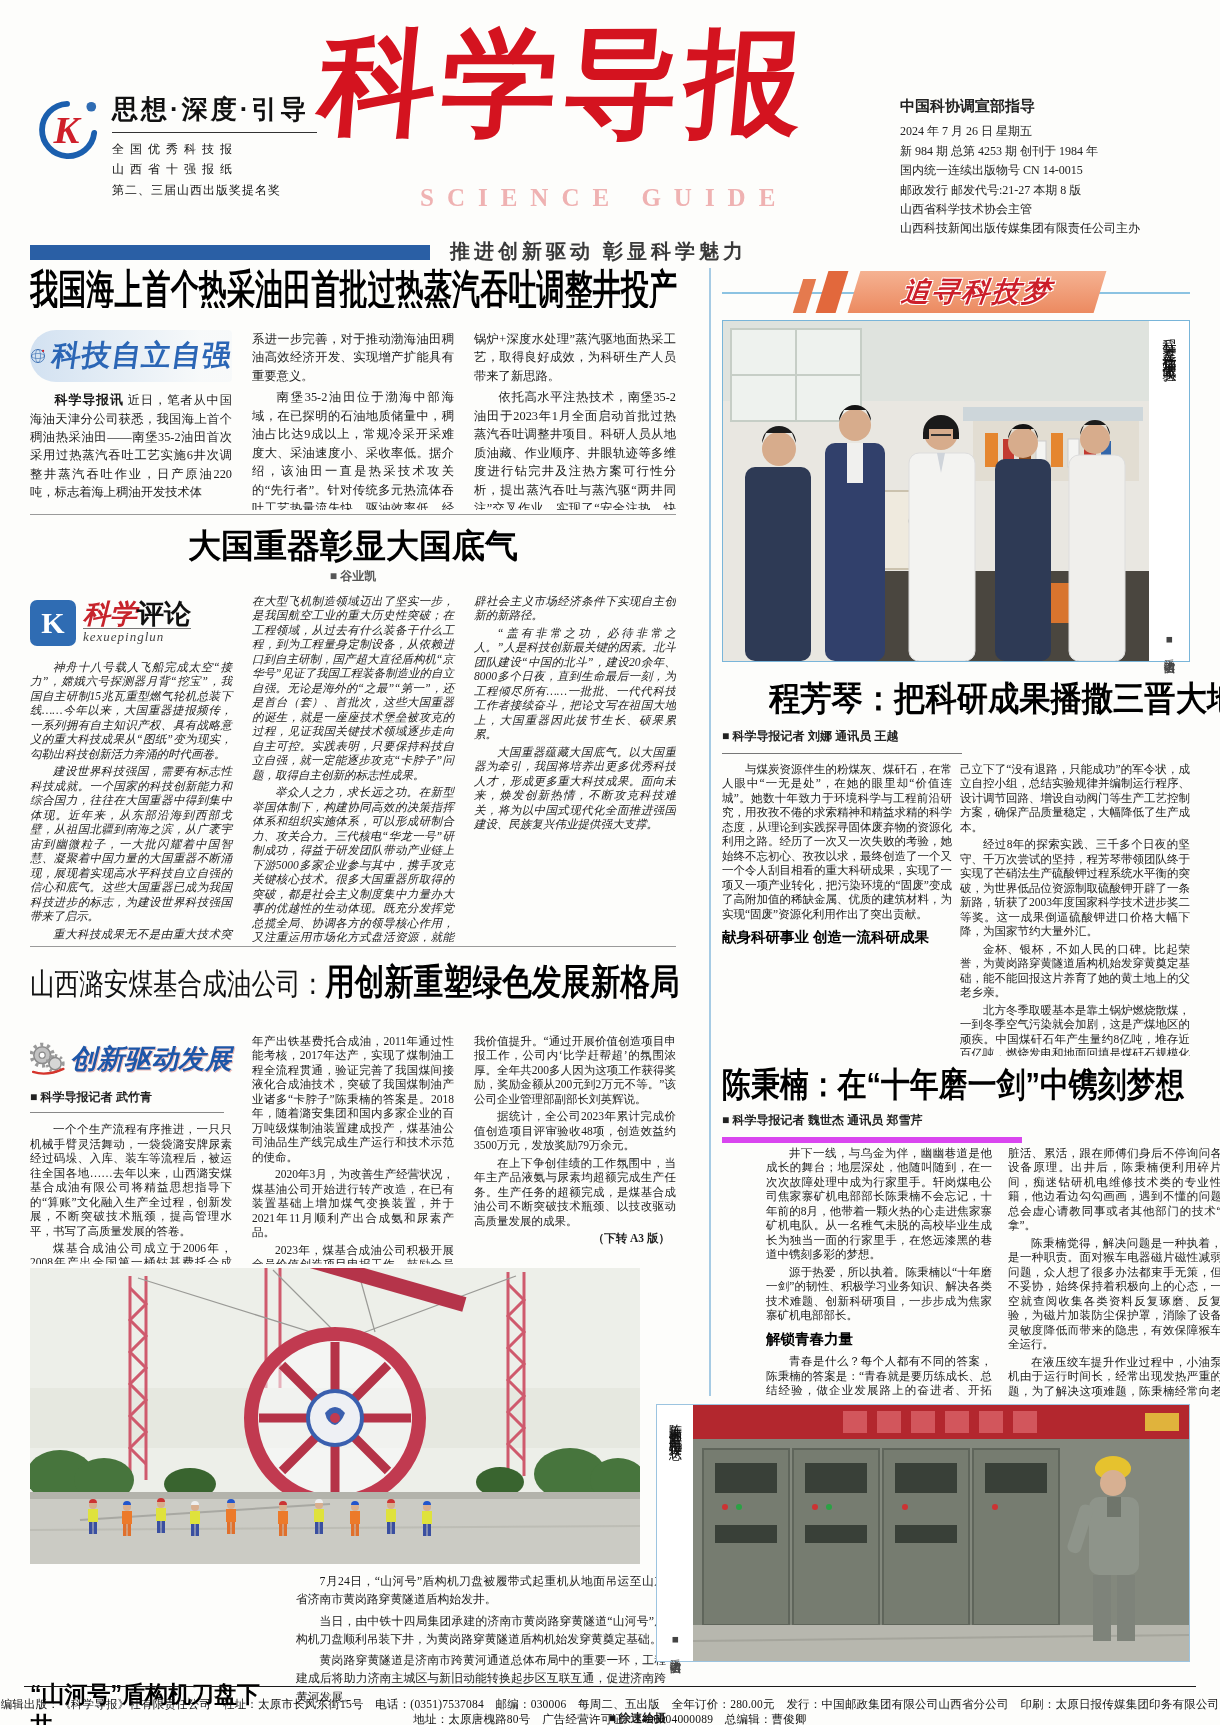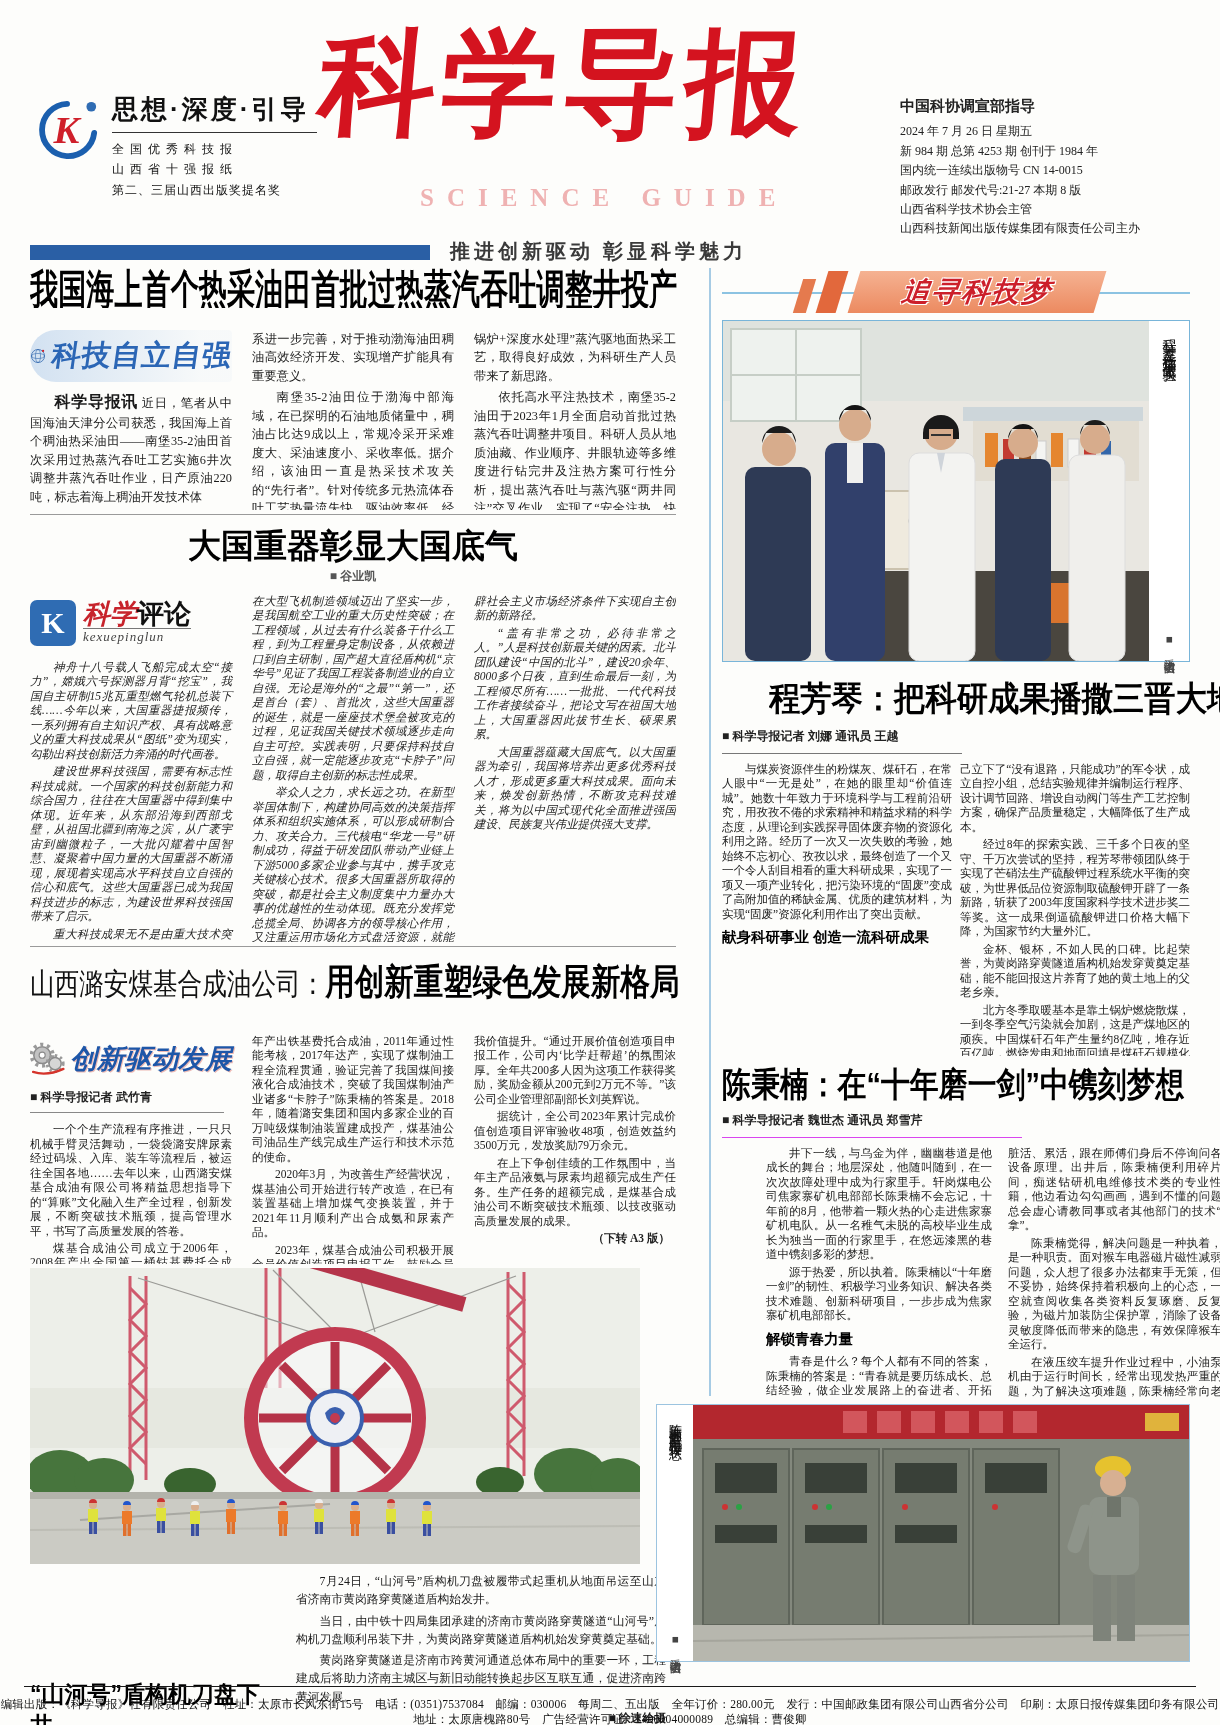--- a/index.html
+++ b/index.html
@@ -109,21 +109,21 @@
   <div class="col">
     <div class="badge1">
       <svg width="42" height="42" viewBox="0 0 44 44">
         <circle cx="22" cy="22" r="18" fill="none" stroke="#2f66ad" stroke-width="2.2"></circle>
         <ellipse cx="22" cy="22" rx="18" ry="7" fill="none" stroke="#2f66ad" stroke-width="1.6"></ellipse>
         <ellipse cx="22" cy="22" rx="7" ry="18" fill="none" stroke="#2f66ad" stroke-width="1.6"></ellipse>
         <circle cx="36" cy="8" r="3" fill="#cf1f2a"></circle>
       </svg>
       <span>科技自立自强</span>
     </div>
-    <p><b class="sans" style="font-size:16px;margin-top:8px;">科学导报讯</b><span> 近日，笔者从中国海油天津分公司获悉，我国海上首个稠油热采油田——南堡35-2油田首次采用过热蒸汽吞吐工艺实施6井次调整井蒸汽吞吐作业，日产原油220吨，标志着海上稠油开发技术体</span></p>
+    <p><b class="sans" style="font-size:13px;margin-top:8px;">科学导报讯</b><span> 近日，笔者从中国海油天津分公司获悉，我国海上首个稠油热采油田——南堡35-2油田首次采用过热蒸汽吞吐工艺实施6井次调整井蒸汽吞吐作业，日产原油220吨，标志着海上稠油开发技术体</span></p>
   </div>
   <div class="col">
     <p class="noind">系进一步完善，对于推动渤海油田稠油高效经济开发、实现增产扩能具有重要意义。</p>
     <p>南堡35-2油田位于渤海中部海域，在已探明的石油地质储量中，稠油占比达9成以上，常规冷采开采难度大、采油速度小、采收率低。据介绍，该油田一直是热采技术攻关的“先行者”。针对传统多元热流体吞吐工艺热量流失快、驱油效率低、经济效益差等问题，南堡35-2油田创新提出并应用“小型化分段式直接过热蒸汽</p>
   </div>
   <div class="col">
     <p class="noind">锅炉+深度水处理”蒸汽驱地面热采工艺，取得良好成效，为科研生产人员带来了新思路。</p>
     <p>依托高水平注热技术，南堡35-2油田于2023年1月全面启动首批过热蒸汽吞吐调整井项目。科研人员从地质油藏、作业顺序、井眼轨迹等多维度进行钻完井及注热方案可行性分析，提出蒸汽吞吐与蒸汽驱“两井同注”交叉作业，实现了“安全注热、快速注热、注够热、注好热”。</p>
 
   </div>
@@ -412,21 +412,21 @@
     <p>经过8年的探索实践、三千多个日夜的坚守、千万次尝试的坚持，程芳琴带领团队终于实现了芒硝法生产硫酸钾过程系统水平衡的突破，为世界低品位资源制取硫酸钾开辟了一条新路，斩获了2003年度国家科学技术进步奖二等奖。这一成果倒逼硫酸钾进口价格大幅下降，为国家节约大量外汇。</p>
     <p>金杯、银杯，不如人民的口碑。比起荣誉，为黄岗路穿黄隧道盾构机始发穿黄奠定基础，能不能回报这片养育了她的黄土地上的父老乡亲。</p>
     <p>北方冬季取暖基本是靠土锅炉燃烧散煤，一到冬季空气污染就会加剧，这是产煤地区的顽疾。中国煤矸石年产生量约8亿吨，堆存近百亿吨，燃烧发电和地面回填是煤矸石规模化利用的主要方式，但燃烧利用率低，回填堆场自燃、渗滤频发，严重危害生态环境和生命健康。</p>
 
   </div>
 </div>
 
 <div class="abs" style="left:722px;top:1062px;width:470px;height:42px;overflow:hidden;">
   <span class="h-black nowrap" style="font-size:34px;transform:scaleX(0.85);">陈秉楠：在“十年磨一剑”中镌刻梦想</span>
 </div>
-<div class="abs byline" style="left:722px;top:1112px;width:300px;border-bottom:1px solid #d946ef;padding-bottom:8px;">■ 科学导报记者 魏世杰 通讯员 郑雪芹</div>
+<div class="abs byline" style="left:722px;top:1112px;width:300px;border-bottom:6px solid #d946ef;padding-bottom:8px;">■ 科学导报记者 魏世杰 通讯员 郑雪芹</div>
 
 <div class="abs body-txt" style="left:766px;top:1146px;width:468px;height:252px;display:flex;gap:16px;overflow:hidden;">
   <div class="col">
     <p>井下一线，与乌金为伴，幽幽巷道是他成长的舞台；地层深处，他随叫随到，在一次次故障处理中成为行家里手。轩岗煤电公司焦家寨矿机电部部长陈秉楠不会忘记，十年前的8月，他带着一颗火热的心走进焦家寨矿机电队。从一名稚气未脱的高校毕业生成长为独当一面的行家里手，在悠远漆黑的巷道中镌刻多彩的梦想。</p>
     <p>源于热爱，所以执着。陈秉楠以“十年磨一剑”的韧性、积极学习业务知识、解决各类技术难题、创新科研项目，一步步成为焦家寨矿机电部部长。</p>
     <div class="subhead">解锁青春力量</div>
     <p>青春是什么？每个人都有不同的答案，陈秉楠的答案是：“青春就是要历练成长、总结经验，做企业发展路上的奋进者、开拓者、奉献者。”</p>
 
   </div>
   <div class="col">

